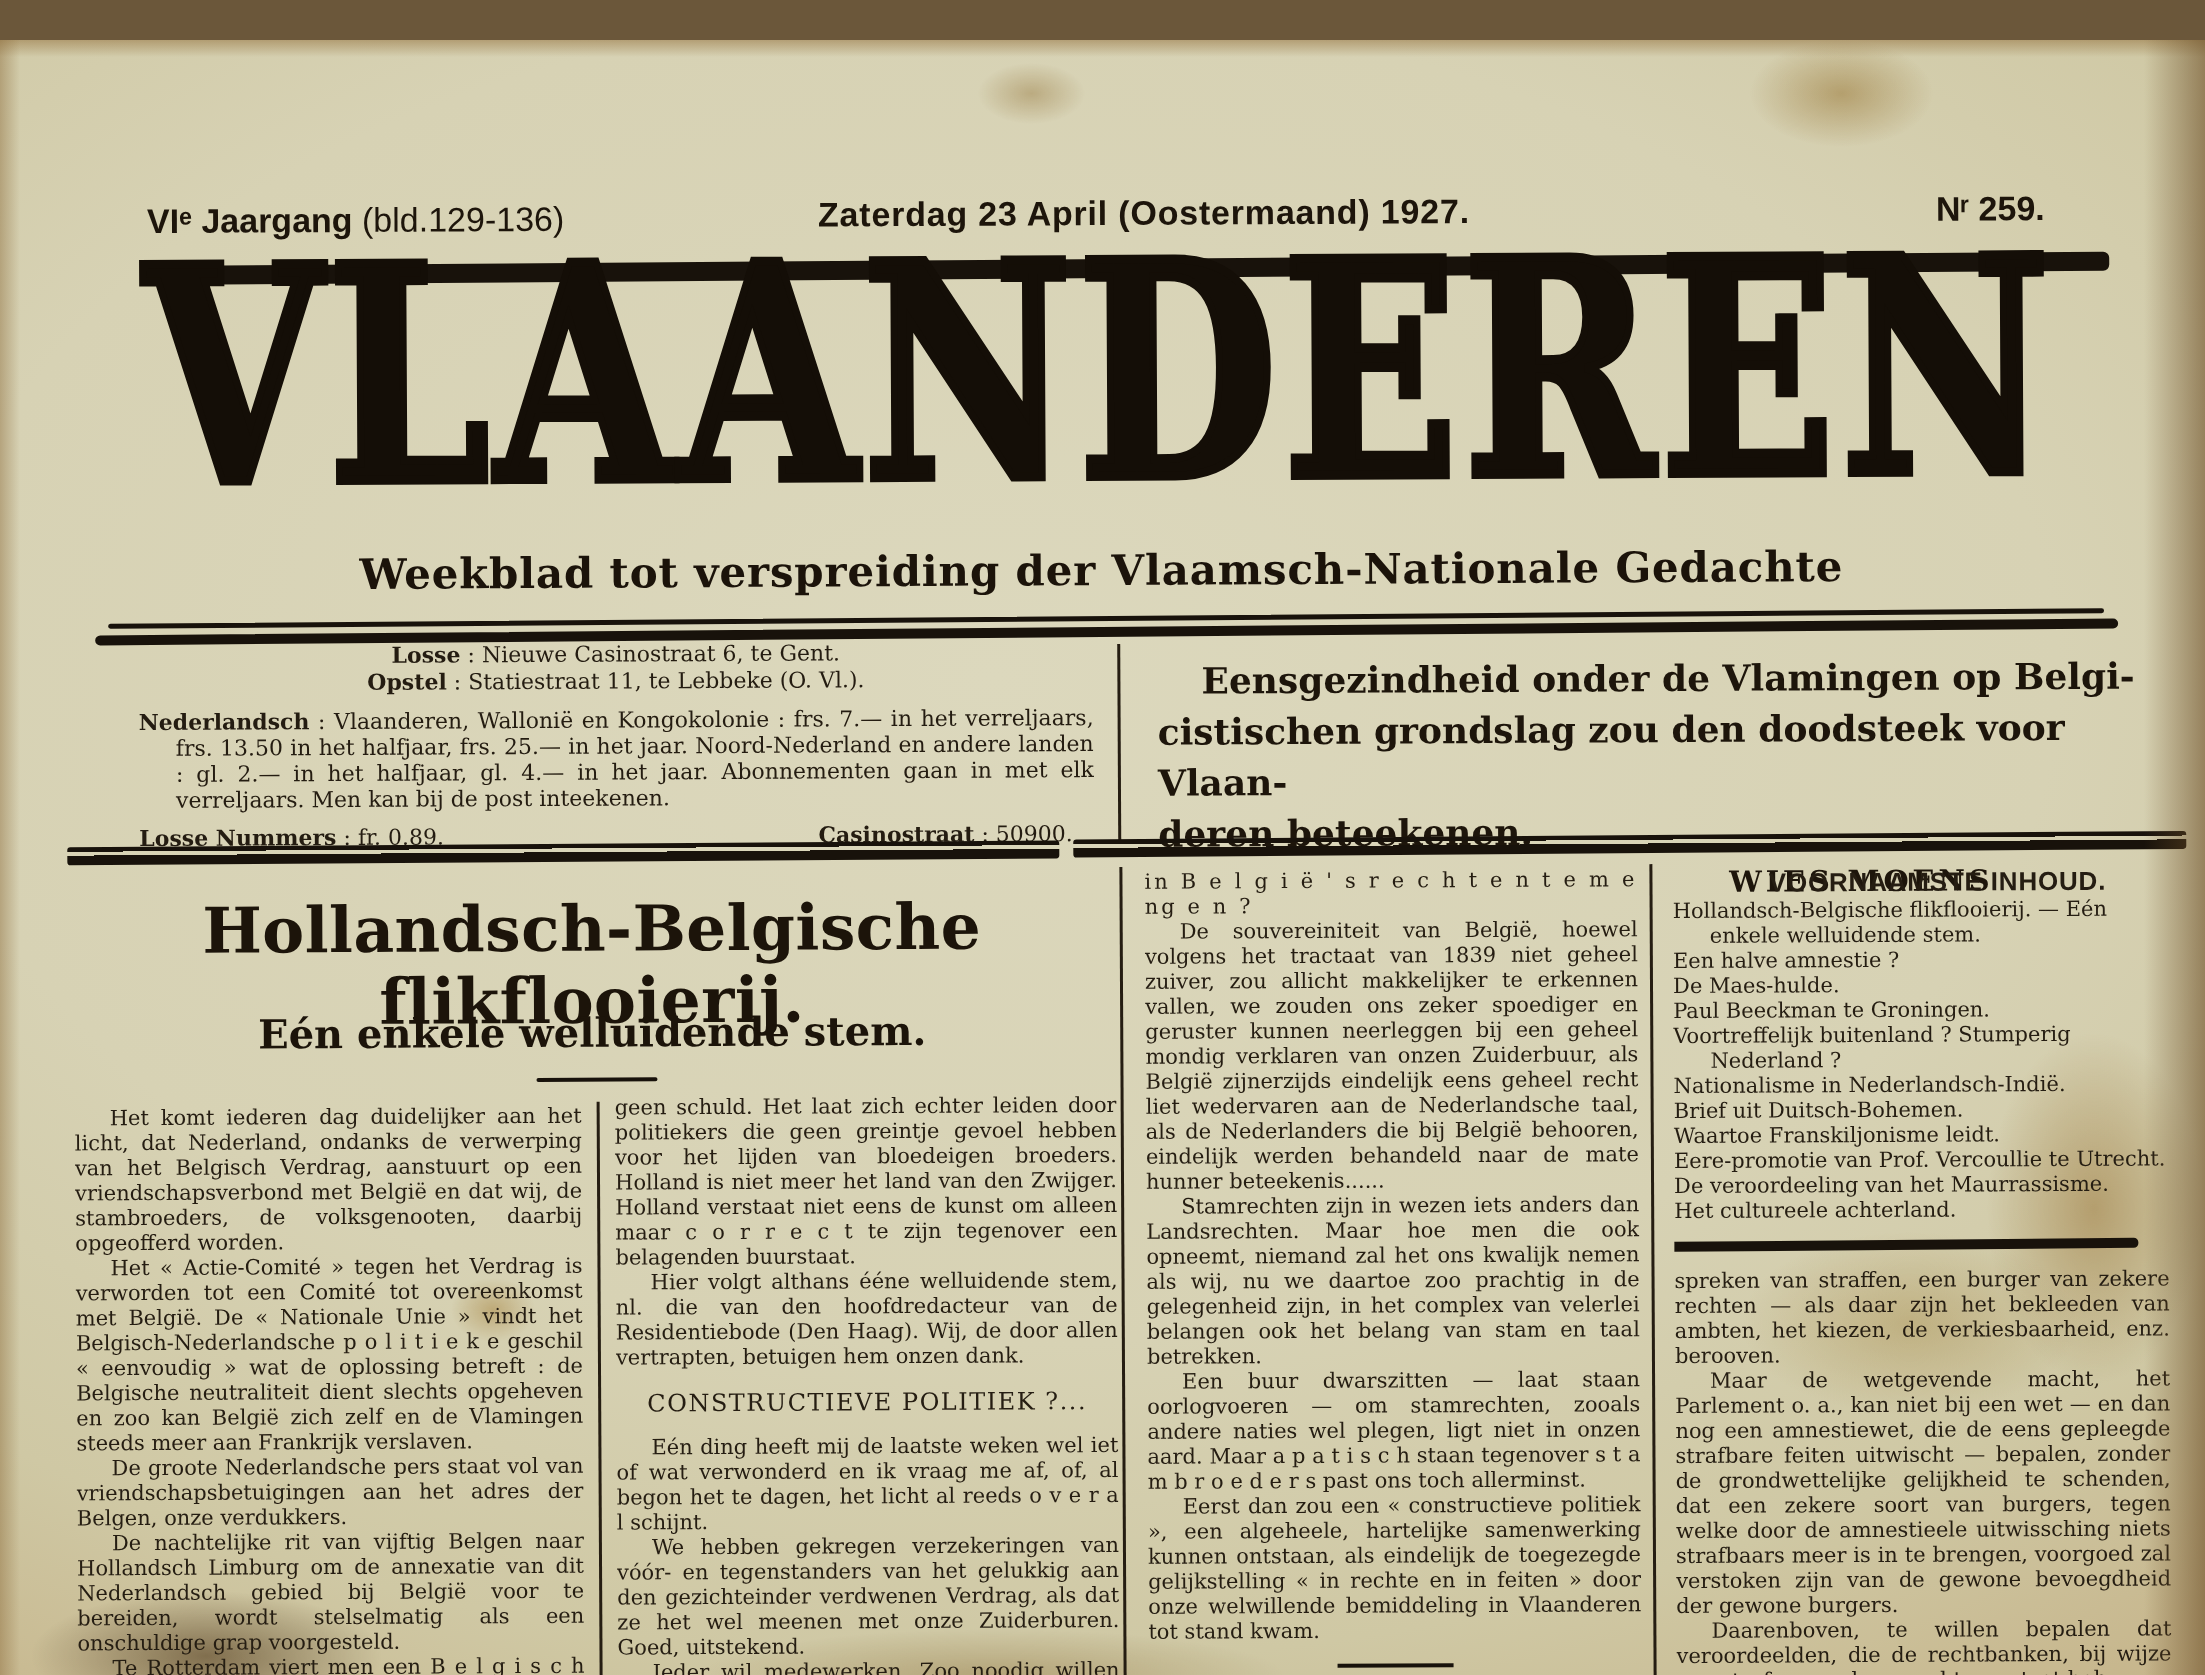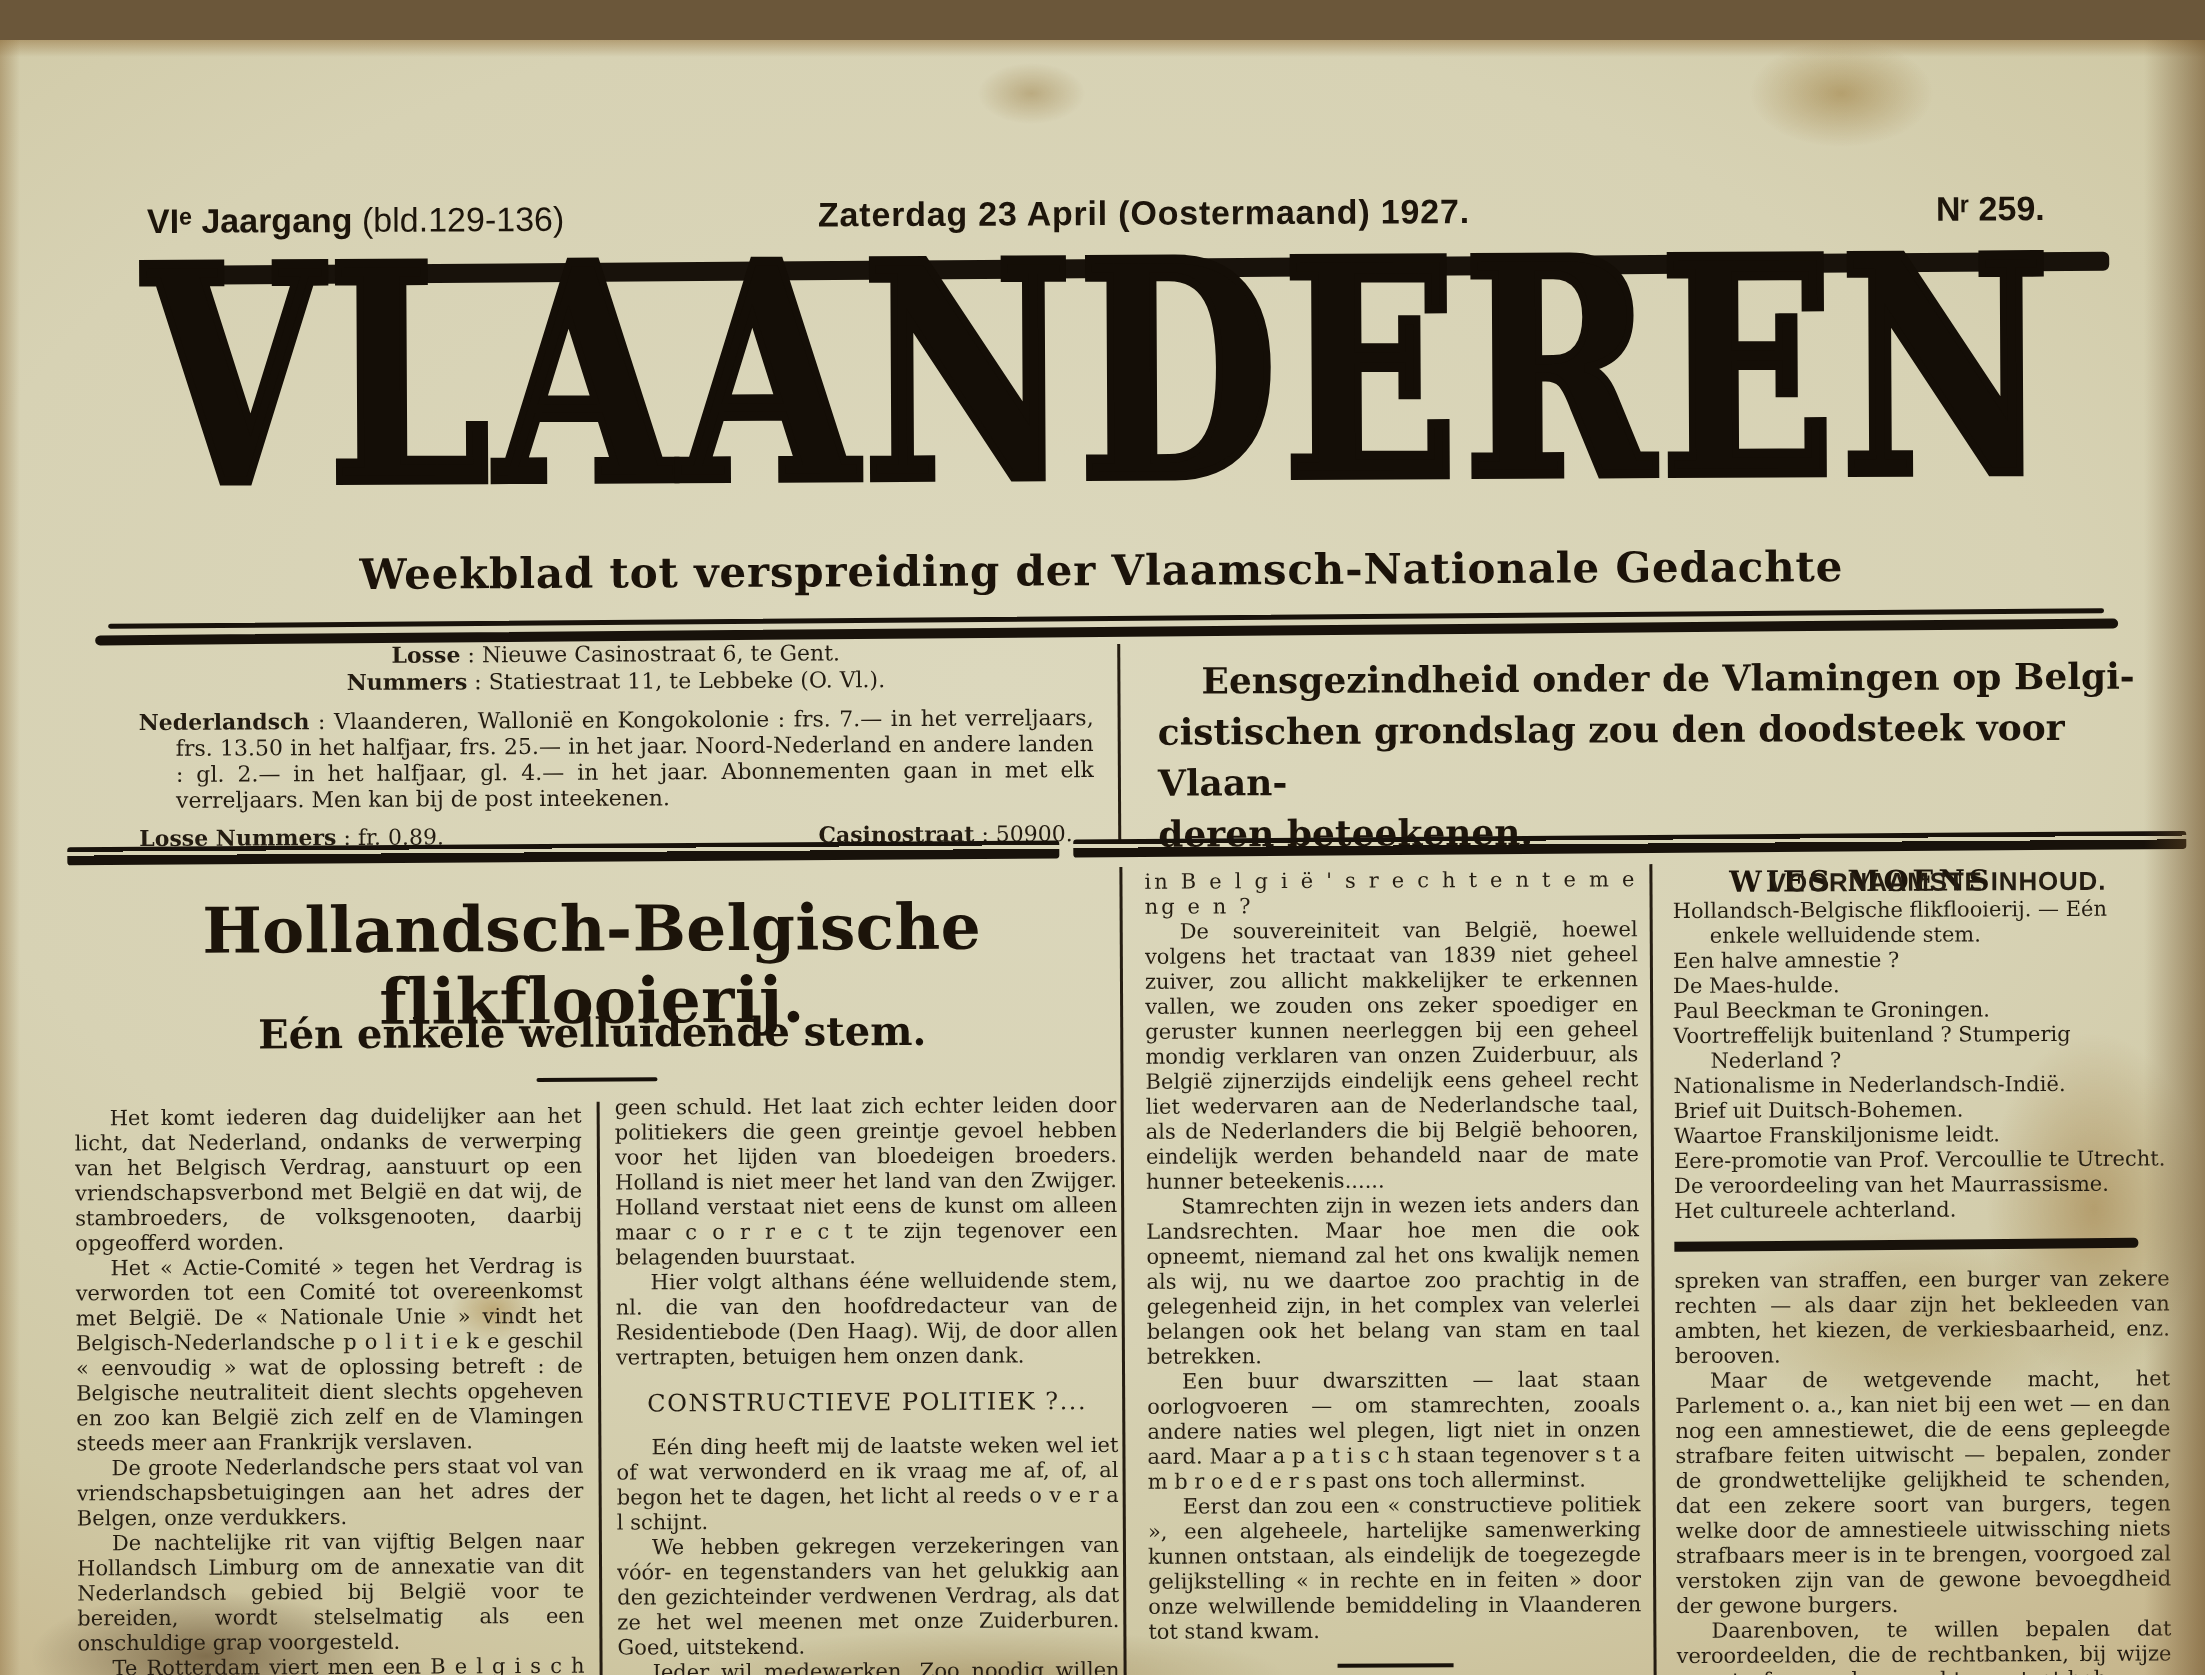--- a/index.html
+++ b/index.html
@@ -100,21 +100,21 @@
 
     <div class="h-rule top-rule"></div>
 
     <div class="masthead">VLAANDEREN</div>
     <div class="subtitle">Weekblad tot verspreiding der Vlaamsch-Nationale Gedachte</div>
     <div class="h-rule sub-rule1"></div>
     <div class="h-rule sub-rule2"></div>
 
     <div class="imprint">
       <p class="imp-center"><strong>Losse</strong> <span>: Nieuwe Casinostraat 6, te Gent.</span></p>
-      <p class="imp-center"><strong>Nummers</strong> <span>: Statiestraat 11, te Lebbeke (O. Vl.).</span></p>
+      <p class="imp-center"><strong>Opstel</strong> <span>: Statiestraat 11, te Lebbeke (O. Vl.).</span></p>
       <p class="imp-par"><strong>Nederlandsch</strong> <span>: Vlaanderen, Wallonië en Kongokolonie : frs. 7.— in het verreljaars, frs. 13.50 in het halfjaar, frs. 25.— in het jaar. Noord-Nederland en andere landen : gl. 2.— in het halfjaar, gl. 4.— in het jaar. Abonnementen gaan in met elk verreljaars. Men kan bij de post inteekenen.</span></p>
       <div class="imp-bottom">
         <span><strong>Losse Nummers</strong> <span>: fr. 0.89.</span></span>
         <span><strong>Casinostraat</strong> <span>: 50900.</span></span>
       </div>
     </div>
 
     <div class="v-rule vr-imprint"></div>
 
     <div class="quote">

